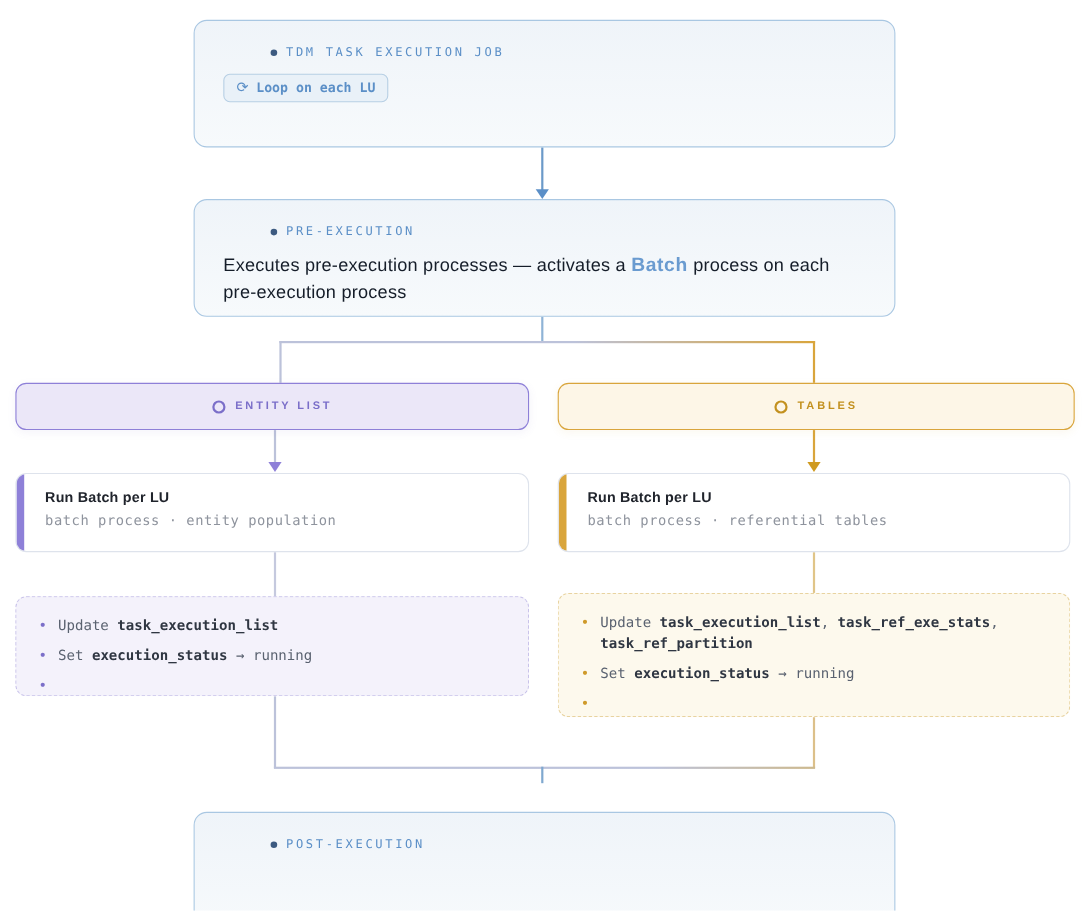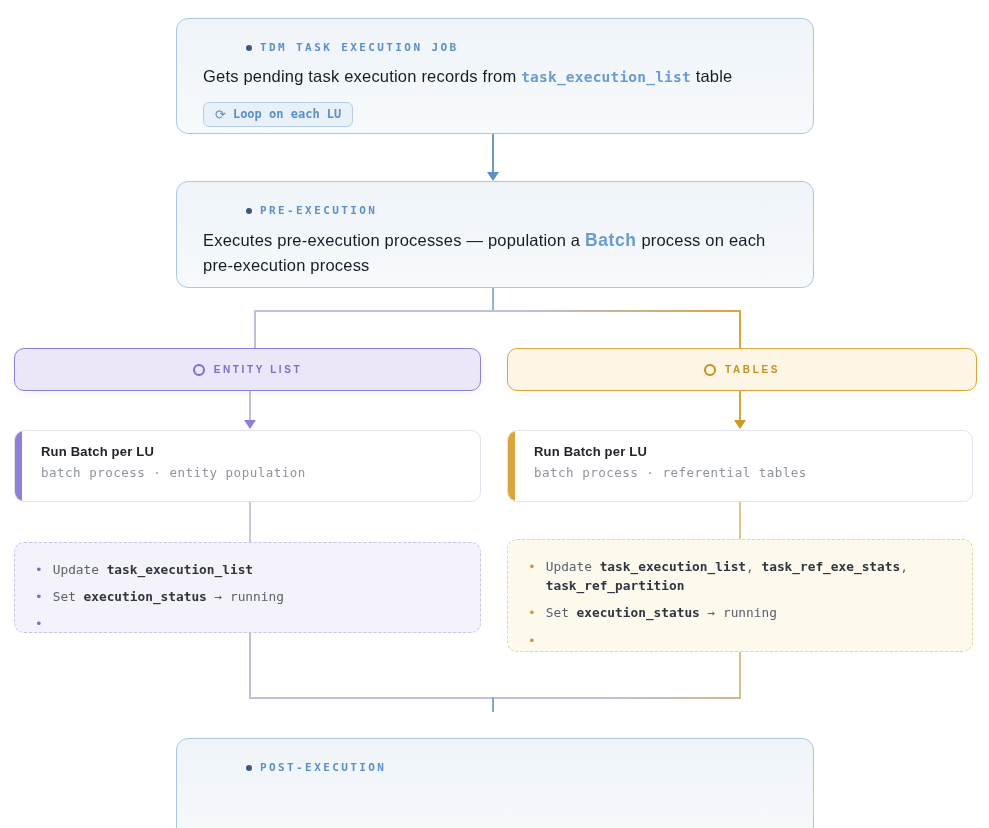--- a/index.html
+++ b/index.html
@@ -13,21 +13,21 @@
     background:linear-gradient(180deg,#eff4f9 0%,#f7fafc 100%);
     padding:22px 26px;
   }
   #job-box  { top:18px;  height:116px; }
   #pre-box  { top:181px; height:107px; }
   #post-box { top:712px; height:110px;margin-top:26px; }
 
   .box-label {
     display:flex; align-items:center; gap:8px;
     font-family:"DejaVu Sans Mono", monospace;
-    font-size:11px; font-weight:bold; letter-spacing:2.4px; color:#5b8fc7;padding-left:43px;
+    font-size:11px; font-weight:normal; letter-spacing:2.4px; color:#5b8fc7;padding-left:43px;
   }
   .label-dot { width:6px; height:6px; border-radius:50%; background:#3c5a80; flex:0 0 auto; }
 
   .box-text {
     margin-top:10px; font-size:16.5px; line-height:1.5;
     color:#151d29; font-weight:500; letter-spacing:0.2px; max-width:590px;
   }
   .seg-code {
     font-family:"DejaVu Sans Mono", monospace; font-weight:bold;
     font-size:14.5px; color:#6a9bd0;
@@ -118,33 +118,32 @@
   <div class="line v" style="left:249px; top:633px; height:65px; background:#bcc2da;"></div>
   <div class="line v" style="left:739px; top:652px; height:46px; background:#dcc08a;"></div>
   <div class="line h" style="left:249px; top:697px; width:492px; background:linear-gradient(90deg,#bcc2da 0%,#bcc2da 70%,#cdb98e 100%);"></div>
   <div class="line v" style="left:492px; top:697px; height:15px; background:#7fa8cf;"></div>
 
   <div class="bigbox" id="job-box">
     <div class="box-label">
       <span class="label-dot"></span>
       <span>TDM TASK EXECUTION JOB</span>
     </div>
-    <div class="box-text"><span>Gets pending task execution records from </span><span class="seg-code">task_execution_list</span><span> table</span></div>
     <div class="badge">
       <span class="loop-glyph">⟳</span>
       <span>Loop on each LU</span>
     </div>
   </div>
 
   <div class="bigbox" id="pre-box">
     <div class="box-label">
       <span class="label-dot"></span>
       <span>PRE-EXECUTION</span>
     </div>
-    <div class="box-text"><span>Executes pre-execution processes — population a </span><span class="seg-brand">Batch</span><span> process on each pre-execution process</span></div>
+    <div class="box-text"><span>Executes pre-execution processes — activates a </span><span class="seg-brand">Batch</span><span> process on each pre-execution process</span></div>
   </div>
 
   <div class="branch-header" id="entity-header">
     <span class="ring-icon"></span>
     <span>ENTITY LIST</span>
   </div>
   <div class="branch-header" id="tables-header">
     <span class="ring-icon"></span>
     <span>TABLES</span>
   </div>

